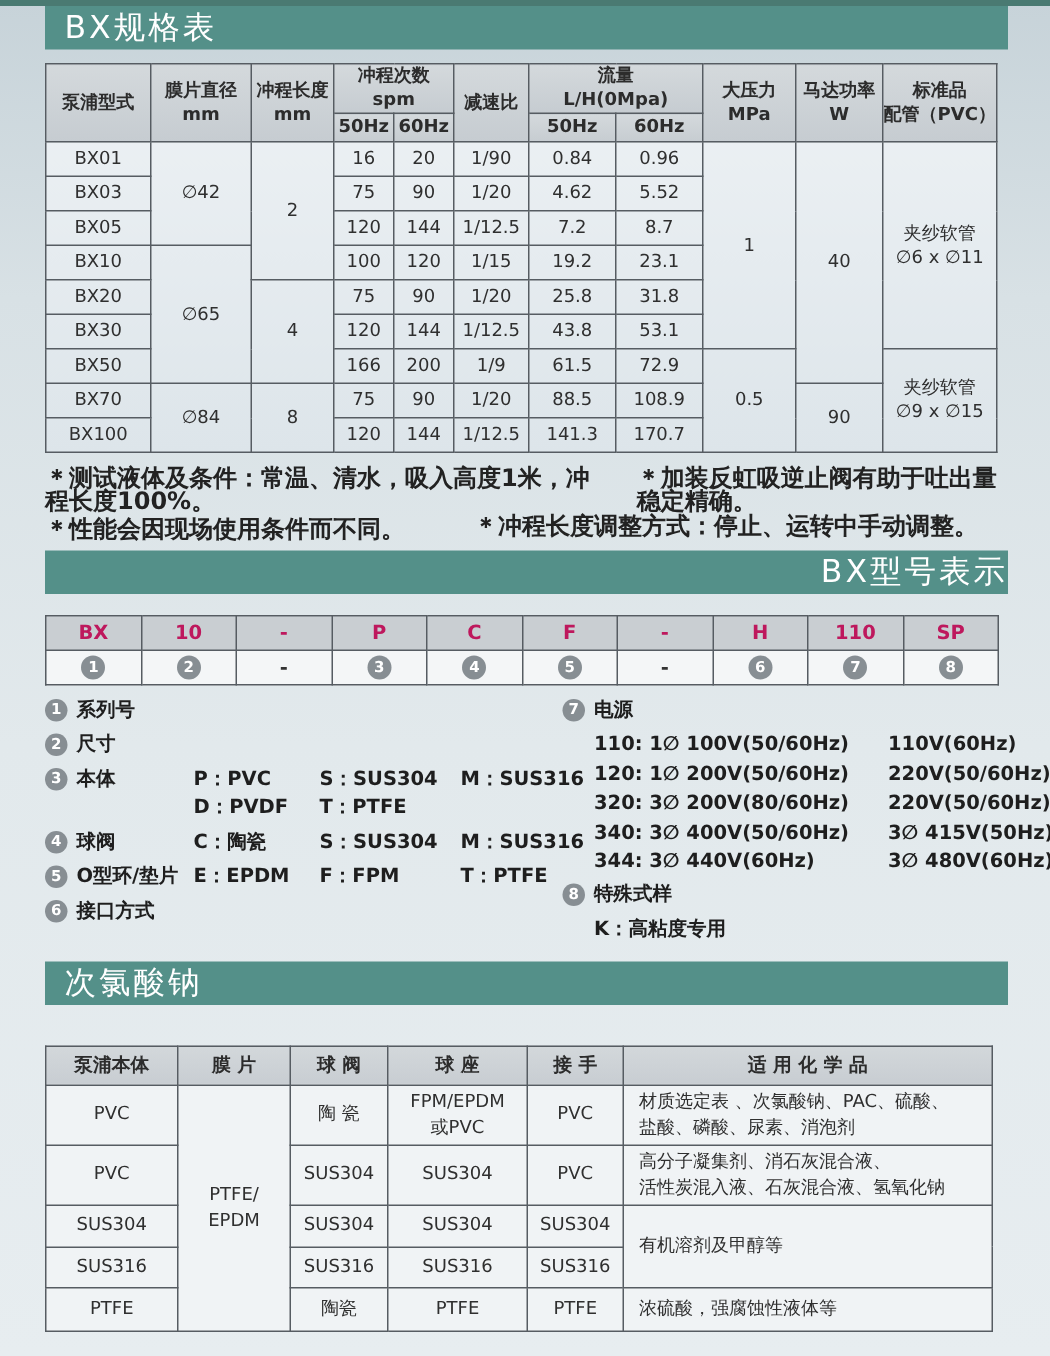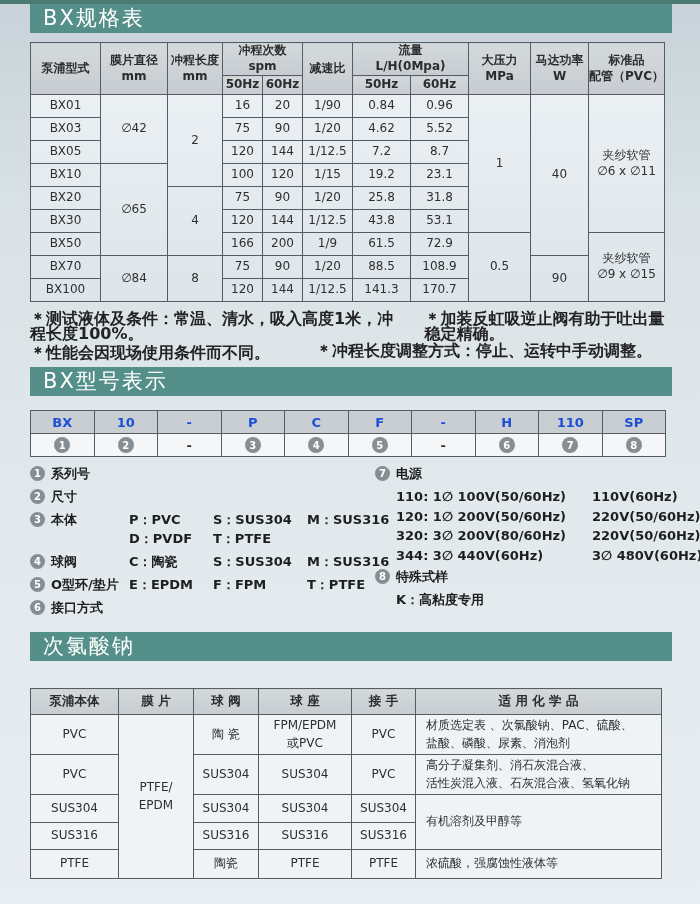--- a/index.html
+++ b/index.html
@@ -30,24 +30,24 @@
   .spec-table tbody td{font-size:12px;color:#2f2f2f;white-space:pre-line;line-height:1.3;}
   .spec-table td.pipe{font-size:12px;}
 
   
   .notes{margin-top:9px;font-size:16px;font-weight:bold;color:#222;}
   .note-line{display:flex;margin-bottom:4px;line-height:15px;}
   .note-line .gap1{margin-left:26px;}
   .note-line .gap2{margin-left:46px;font-family:Liberation Mono, monospace;}
 
   
-  .model-section .banner{margin-top:7px;}
+  .model-section .banner{margin-top:7px;text-align:right;}
   .model-table{width:636px;margin-top:14px;}
   .model-table tr{height:23px;}
-  .model-table tr.codes td{background:#c9ced2;font-size:13px;font-weight:bold;color:#1d4ed8;}
+  .model-table tr.codes td{background:#c9ced2;font-size:13px;font-weight:bold;color:#be185d;}
   .model-table tr.nums td{background:#f4f6f7;font-size:13px;font-weight:bold;color:#333;}
   .cnum{
     display:inline-flex;align-items:center;justify-content:center;
     width:15px;height:15px;border-radius:50%;background:#878e93;color:#fff;
     font-size:10px;font-weight:bold;flex:none;line-height:15px;
   }
   .model-table .cnum{width:16px;height:16px;}
 
   
   .legend{display:flex;margin-top:7px;font-size:13px;color:#1e1e1e;font-weight:bold;}
@@ -334,20 +334,24 @@
           </div>
           <div class="psu-row">
             <span class="psu-l">120: 1∅ 200V(50/60Hz)</span>
             <span class="psu-r">220V(50/60Hz)</span>
           </div>
           <div class="psu-row">
             <span class="psu-l">320: 3∅ 200V(80/60Hz)</span>
             <span class="psu-r">220V(50/60Hz)</span>
           </div>
           <div class="psu-row">
+            <span class="psu-l">340: 3∅ 400V(50/60Hz)</span>
+            <span class="psu-r">3∅ 415V(50Hz)</span>
+          </div>
+          <div class="psu-row">
             <span class="psu-l">344: 3∅ 440V(60Hz)</span>
             <span class="psu-r">3∅ 480V(60Hz)</span>
           </div>
         </div>
         <div class="litem" style="margin-top:2px;">
           <span class="cnum">8</span>
           <span class="llabel">特殊式样</span>
         </div>
         <div class="special-line">K：高粘度专用</div>
       </div>

